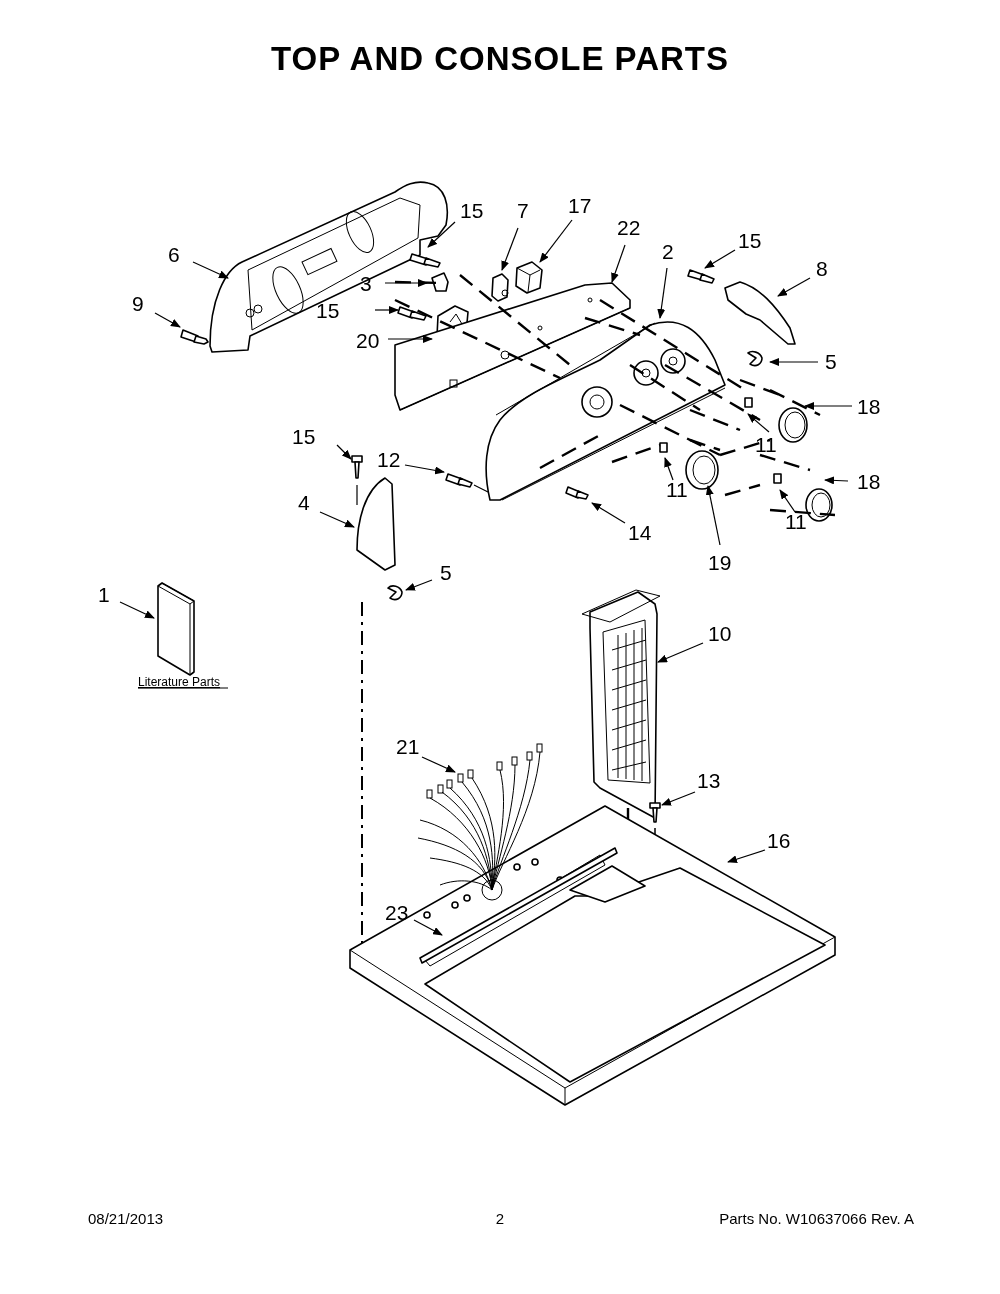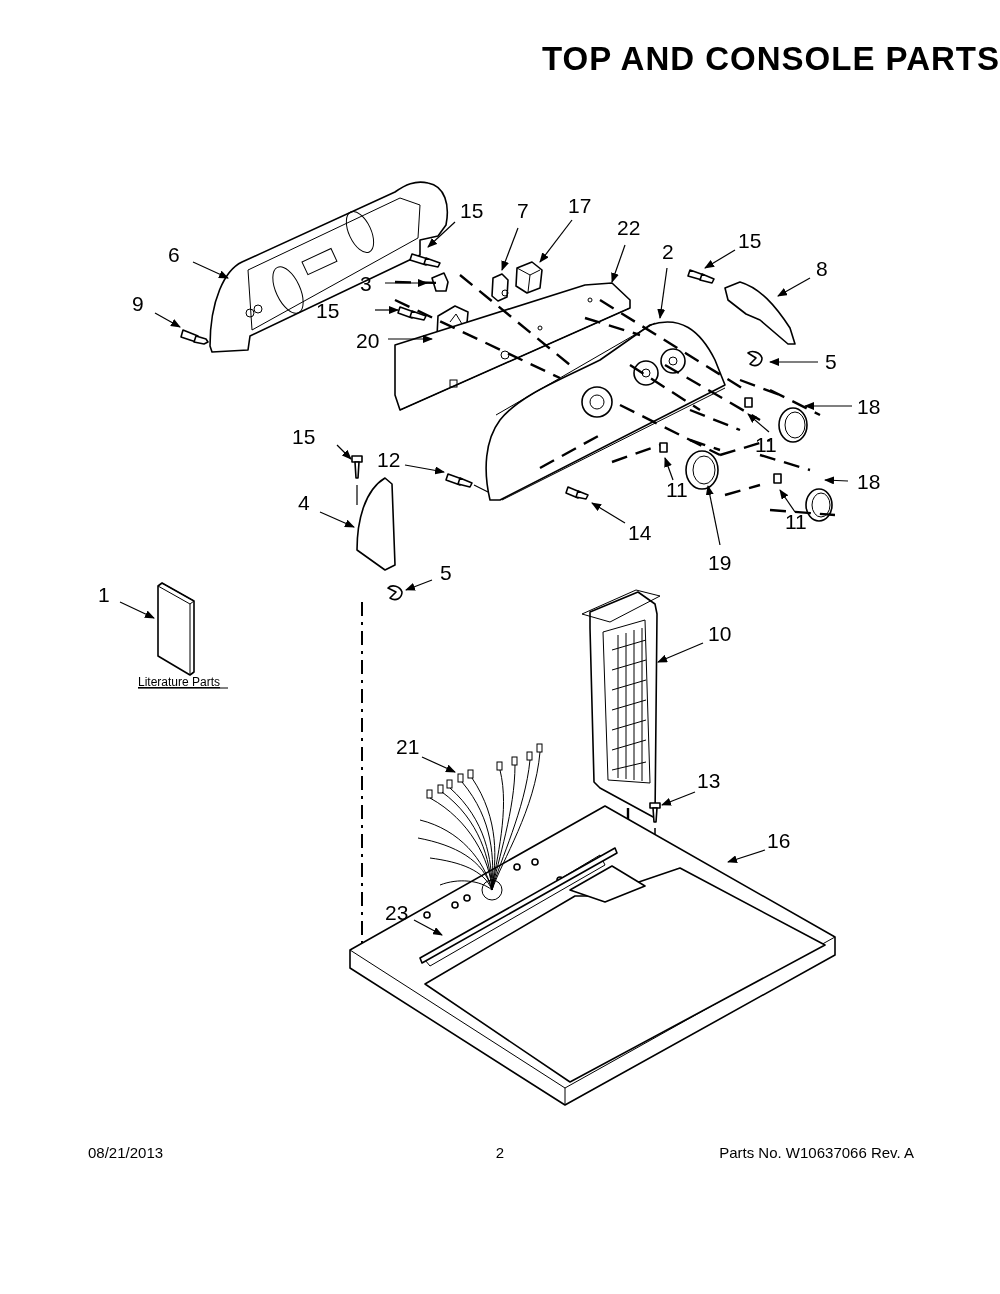--- a/index.html
+++ b/index.html
@@ -1,26 +1,26 @@
 <!DOCTYPE html>
 <html><head>
 <meta charset="utf-8">
 <style>
   html, body { margin: 0; padding: 0; background: #ffffff; }
   body { width: 1000px; height: 1294px; position: relative; overflow: hidden; font-family: "Liberation Sans", sans-serif; color: #000; }
-  .title { position: absolute; left: 0; top: 40px; width: 1000px; text-align: right; font-size: 33px; font-weight: bold; letter-spacing: 1px; }
+  .title { position: absolute; left: 0; top: 40px; width: 1000px; text-align: center; font-size: 33px; font-weight: bold; letter-spacing: 1px; }
   svg.diagram { position: absolute; left: 0; top: 0; width: 1000px; height: 1294px; }
   .callout { font-family: "Liberation Sans", sans-serif; font-size: 21px; fill: #000; }
   .lit-label { font-family: "Liberation Sans", sans-serif; font-size: 12px; fill: #000; text-decoration: underline; }
   .part { fill: #fff; stroke: #000; stroke-width: 1.6; stroke-linejoin: round; }
   .thin { fill: none; stroke: #000; stroke-width: 1; }
   .lead { stroke: #000; stroke-width: 1.2; fill: none; }
   .dash { stroke: #000; stroke-width: 2.4; fill: none; stroke-dasharray: 16 9; }
   .dashdot { stroke: #000; stroke-width: 2; fill: none; stroke-dasharray: 14 6 3 6; }
-  .footer { position: absolute; top: 1144px; font-size: 15px; }
+  .footer { position: absolute; top: 1210px; font-size: 15px; }
   .f-left { left: 88px; }
   .f-center { left: 0; width: 1000px; text-align: center; }
   .f-right { right: 86px; }
 </style>
 </head>
 <body>
 
 <div class="title">TOP AND CONSOLE PARTS</div>
 
 <svg class="diagram" viewBox="0 0 1000 1294">

